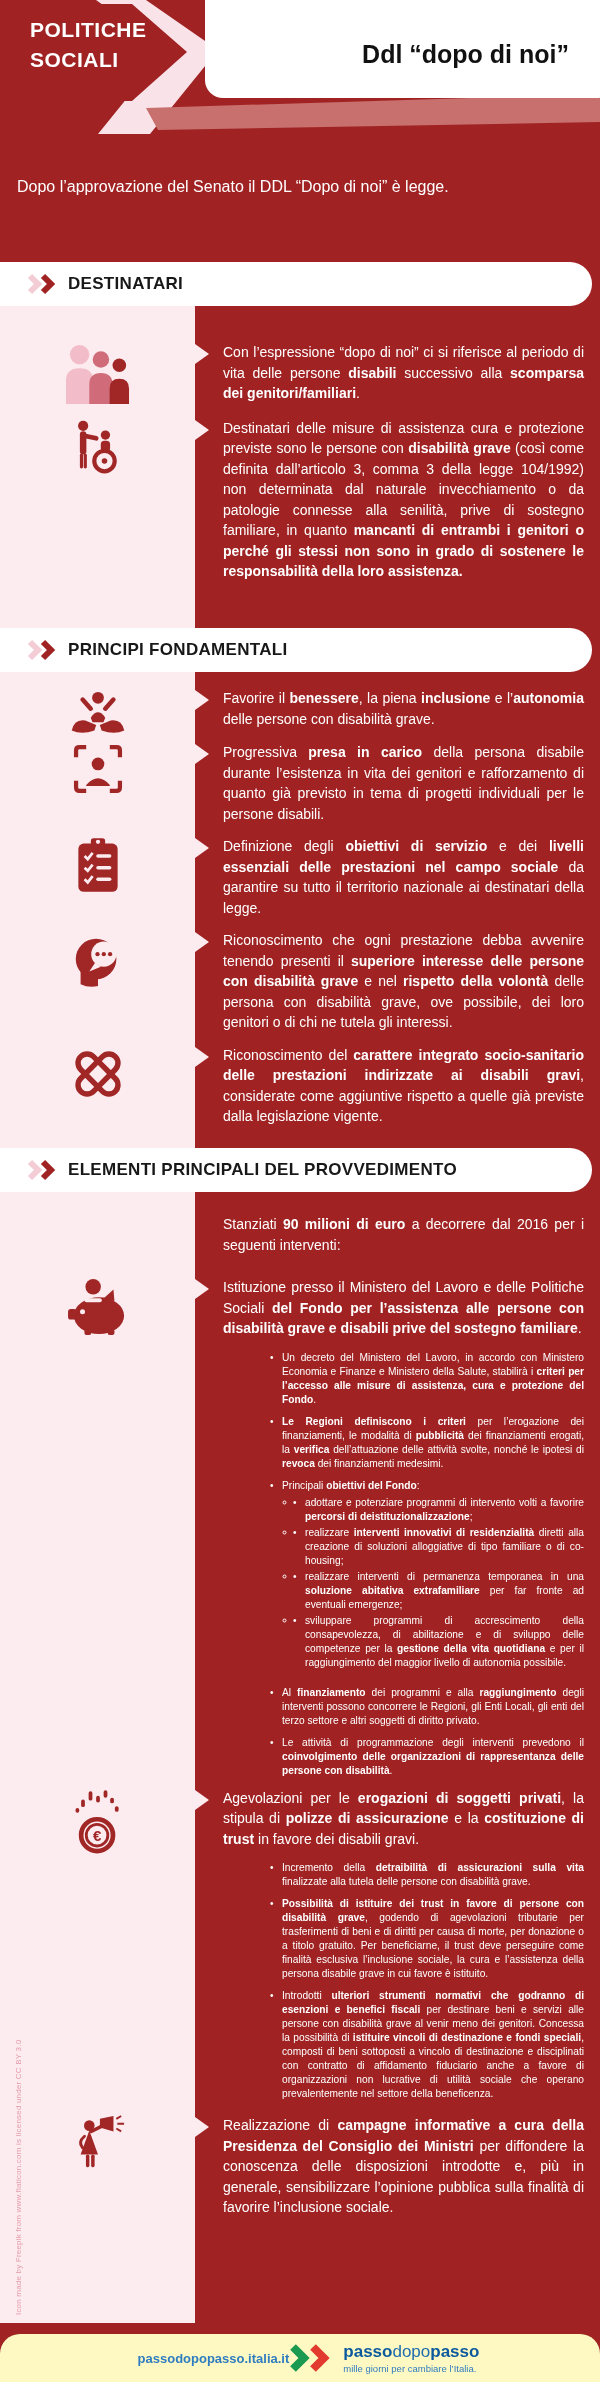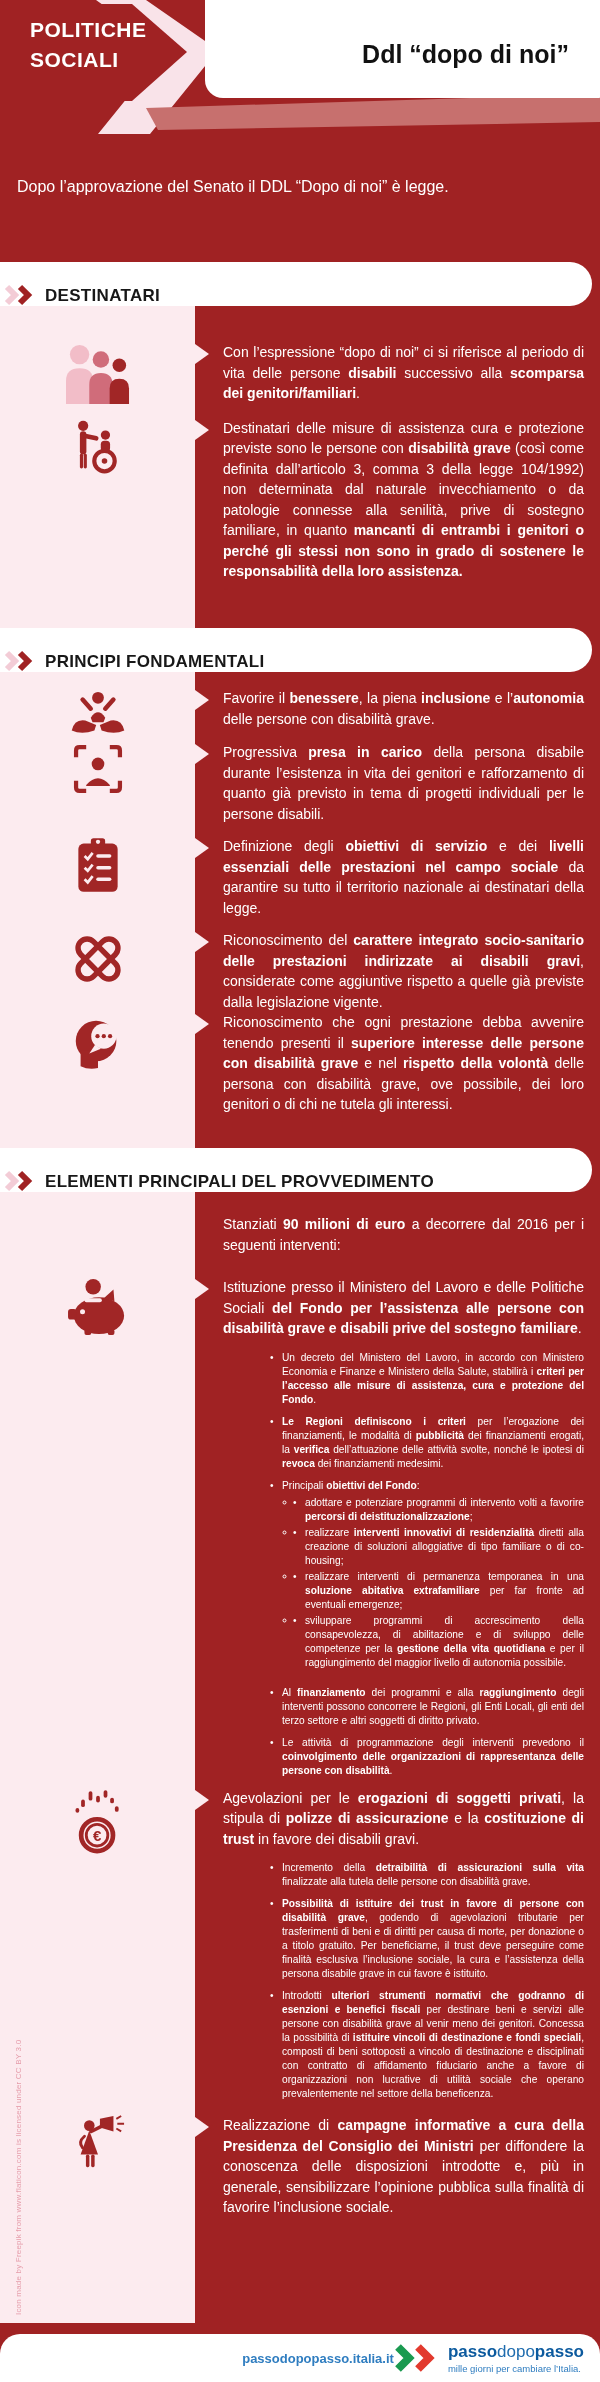--- a/index.html
+++ b/index.html
@@ -13,21 +13,21 @@
 
   
   .hero{position:relative;height:262px}
   .hero svg{position:absolute;left:0;top:0}
   .kicker{position:absolute;left:30px;top:15px;color:#fff;font-size:21px;line-height:30px;font-weight:800;letter-spacing:.5px}
   .titlebox{position:absolute;left:205px;top:5px;width:390px;height:98px;display:flex;align-items:center;justify-content:flex-end;padding-right:26px}
   .title{font-size:25px;font-weight:800;color:#111}
   .intro{position:absolute;left:17px;top:176px;width:560px;color:#fff;font-size:16px;line-height:22px}
 
   
-  .bar{height:44px;width:592px;background:#fff;border-radius:0 22px 22px 0;display:flex;align-items:flex-end;padding-left:4px}
+  .bar{height:44px;width:592px;background:#fff;border-radius:0 22px 22px 0;display:flex;align-items:center;padding-left:27px}
   .bar svg{margin-right:9px}
   .bar h2{font-size:17px;font-weight:800;color:var(--ink);letter-spacing:.3px}
 
   
   .content{background:linear-gradient(90deg,var(--pink) 0,var(--pink) 195px,rgba(0,0,0,0) 195px)}
   .c1{min-height:322px;padding:36px 0 20px}
   .c2{min-height:476px;padding:16px 0 10px}
   .c3{min-height:1131px;padding:22px 0 30px}
   .row{display:flex;align-items:flex-start}
   .icell{flex:0 0 195px;display:flex;justify-content:center}
@@ -40,23 +40,23 @@
 
   ul.bl{list-style:none;color:#fff;font-size:10.2px;line-height:14px;text-align:justify;
     padding:0 0 0 50px;margin:0 0 10px}
   ul.bl li{position:relative;padding-left:9px;margin-bottom:8px}
   ul.bl li::before{content:"•";position:absolute;left:-3px;top:0}
   ul.bl ul{padding-left:14px;margin:3px 0 16px}
   ul.bl ul li{margin-bottom:2px}
   .gapb li{margin-bottom:10px}
 
   
-  .footer{position:absolute;left:0;right:0;bottom:0;height:48px;background:#ffffff;
-    border-radius:20px 20px 0 0;display:flex;align-items:center;justify-content:flex-end;
-    padding:0 16px 0 45px;z-index:5}
+  .footer{position:absolute;left:0;right:0;bottom:0;height:48px;background:#fef9c3;
+    border-radius:20px 20px 0 0;display:flex;align-items:center;justify-content:center;
+    padding:0 28px 0 45px;z-index:5}
   .f-link{color:var(--link);font-weight:700;font-size:13px;text-decoration:none}
   .f-logo{display:flex;align-items:center;gap:4px}
   .f-name{font-size:17px;color:var(--logoblue);font-weight:800;line-height:1}
   .f-name .mid{font-weight:400;color:#1f6cae}
   .f-tag{font-size:9.5px;color:var(--link);margin-top:3px}
 
   .credit{position:absolute;left:14px;top:1975px;height:340px;display:flex;align-items:center;
     writing-mode:vertical-rl;transform:rotate(180deg);font-size:8px;color:#e59dab;letter-spacing:.2px;z-index:2}
 </style>
 </head>
@@ -178,43 +178,43 @@
           <path d="M13,48 l3.5,3.5 l5.5,-7" fill="none" stroke="#fcebef" stroke-width="3"></path>
           <rect x="26" y="46" width="17" height="4" rx="2" fill="#fcebef"></rect>
         </svg>
       </div>
       <div class="tcell notch">
         <p class="p mb12"><span>Definizione degli </span><span class="b">obiettivi di servizio</span><span> e dei </span><span class="b">livelli essenziali delle prestazioni nel campo sociale</span><span> da garantire su tutto il territorio nazionale ai destinatari della legge.</span></p>
       </div>
     </div>
     <div class="row">
       <div class="icell">
-        <svg width="58" height="58" viewBox="0 0 64 64">
-          <rect x="22" y="5" width="20" height="54" rx="10" fill="none" stroke="#a12626" stroke-width="6" transform="rotate(45 32 32)"></rect>
-          <rect x="22" y="5" width="20" height="54" rx="10" fill="none" stroke="#a12626" stroke-width="6" transform="rotate(-45 32 32)"></rect>
-        </svg>
-      </div>
-      <div class="tcell notch">
-        <p class="p"><span>Riconoscimento del </span><span class="b">carattere integrato socio-sanitario delle prestazioni indirizzate ai disabili gravi</span><span>, considerate come aggiuntive rispetto a quelle già previste dalla legislazione vigente.</span></p>
-      </div>
-    </div>
-    <div class="row">
-      <div class="icell">
         <svg width="58" height="58" viewBox="0 0 60 60">
           <circle cx="28" cy="30" r="21" fill="#a12626"></circle>
           <path d="M12,40 H30 V58 Q20,60 12,56 Z" fill="#a12626"></path>
           <circle cx="36" cy="25" r="13" fill="#fcebef"></circle>
           <polygon points="27,34 21,43 33,38" fill="#fcebef"></polygon>
           <circle cx="29.5" cy="25" r="2.2" fill="#a12626"></circle>
           <circle cx="36" cy="25" r="2.2" fill="#a12626"></circle>
           <circle cx="42.5" cy="25" r="2.2" fill="#a12626"></circle>
         </svg>
       </div>
       <div class="tcell notch">
         <p class="p mb12"><span>Riconoscimento che ogni prestazione debba avvenire tenendo presenti il </span><span class="b">superiore interesse delle persone con disabilità grave</span><span> e nel </span><span class="b">rispetto della volontà</span><span> delle persona con disabilità grave, ove possibile, dei loro genitori o di chi ne tutela gli interessi.</span></p>
+      </div>
+    </div>
+    <div class="row">
+      <div class="icell">
+        <svg width="58" height="58" viewBox="0 0 64 64">
+          <rect x="22" y="5" width="20" height="54" rx="10" fill="none" stroke="#a12626" stroke-width="6" transform="rotate(45 32 32)"></rect>
+          <rect x="22" y="5" width="20" height="54" rx="10" fill="none" stroke="#a12626" stroke-width="6" transform="rotate(-45 32 32)"></rect>
+        </svg>
+      </div>
+      <div class="tcell notch">
+        <p class="p"><span>Riconoscimento del </span><span class="b">carattere integrato socio-sanitario delle prestazioni indirizzate ai disabili gravi</span><span>, considerate come aggiuntive rispetto a quelle già previste dalla legislazione vigente.</span></p>
       </div>
     </div>
   </div>
 
   <div class="bar">
     <svg width="32" height="22" viewBox="0 0 32 22">
       <polyline points="3,3 11,11 3,19" fill="none" stroke="#f3ccd6" stroke-width="6"></polyline>
       <polyline points="16,3 24,11 16,19" fill="none" stroke="#a02223" stroke-width="6"></polyline>
     </svg>
     <h2>ELEMENTI PRINCIPALI DEL PROVVEDIMENTO</h2>

